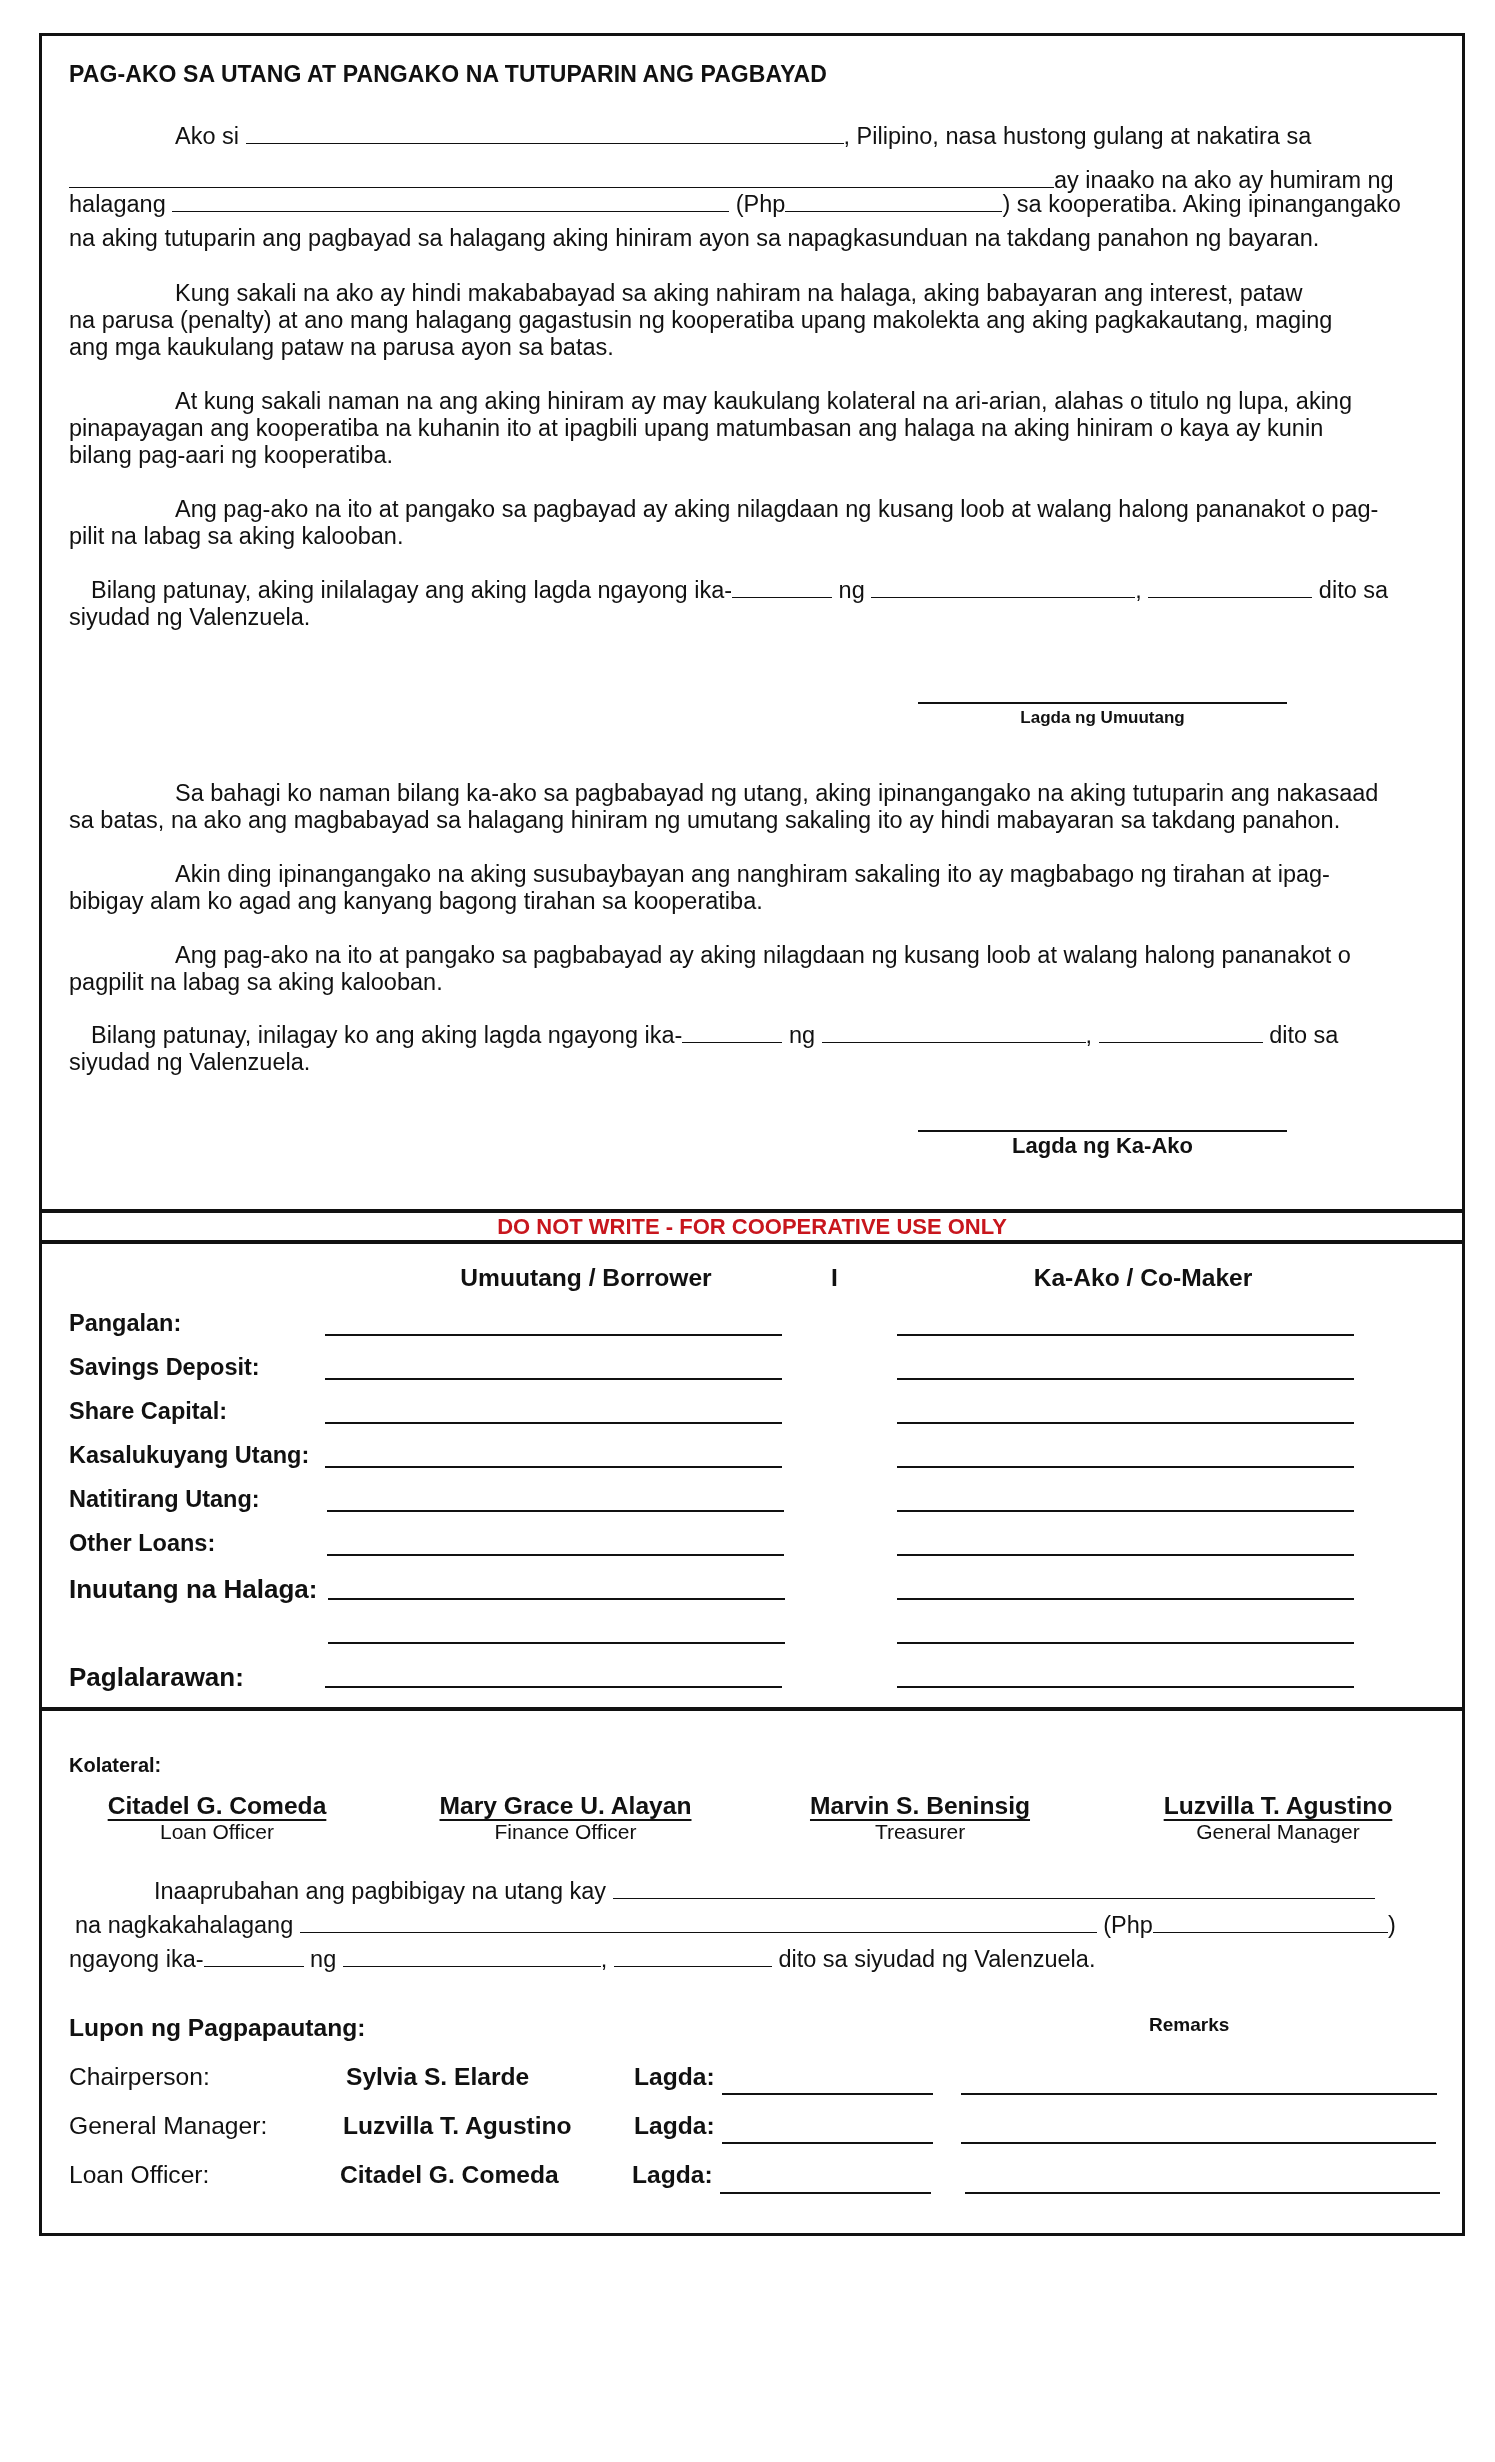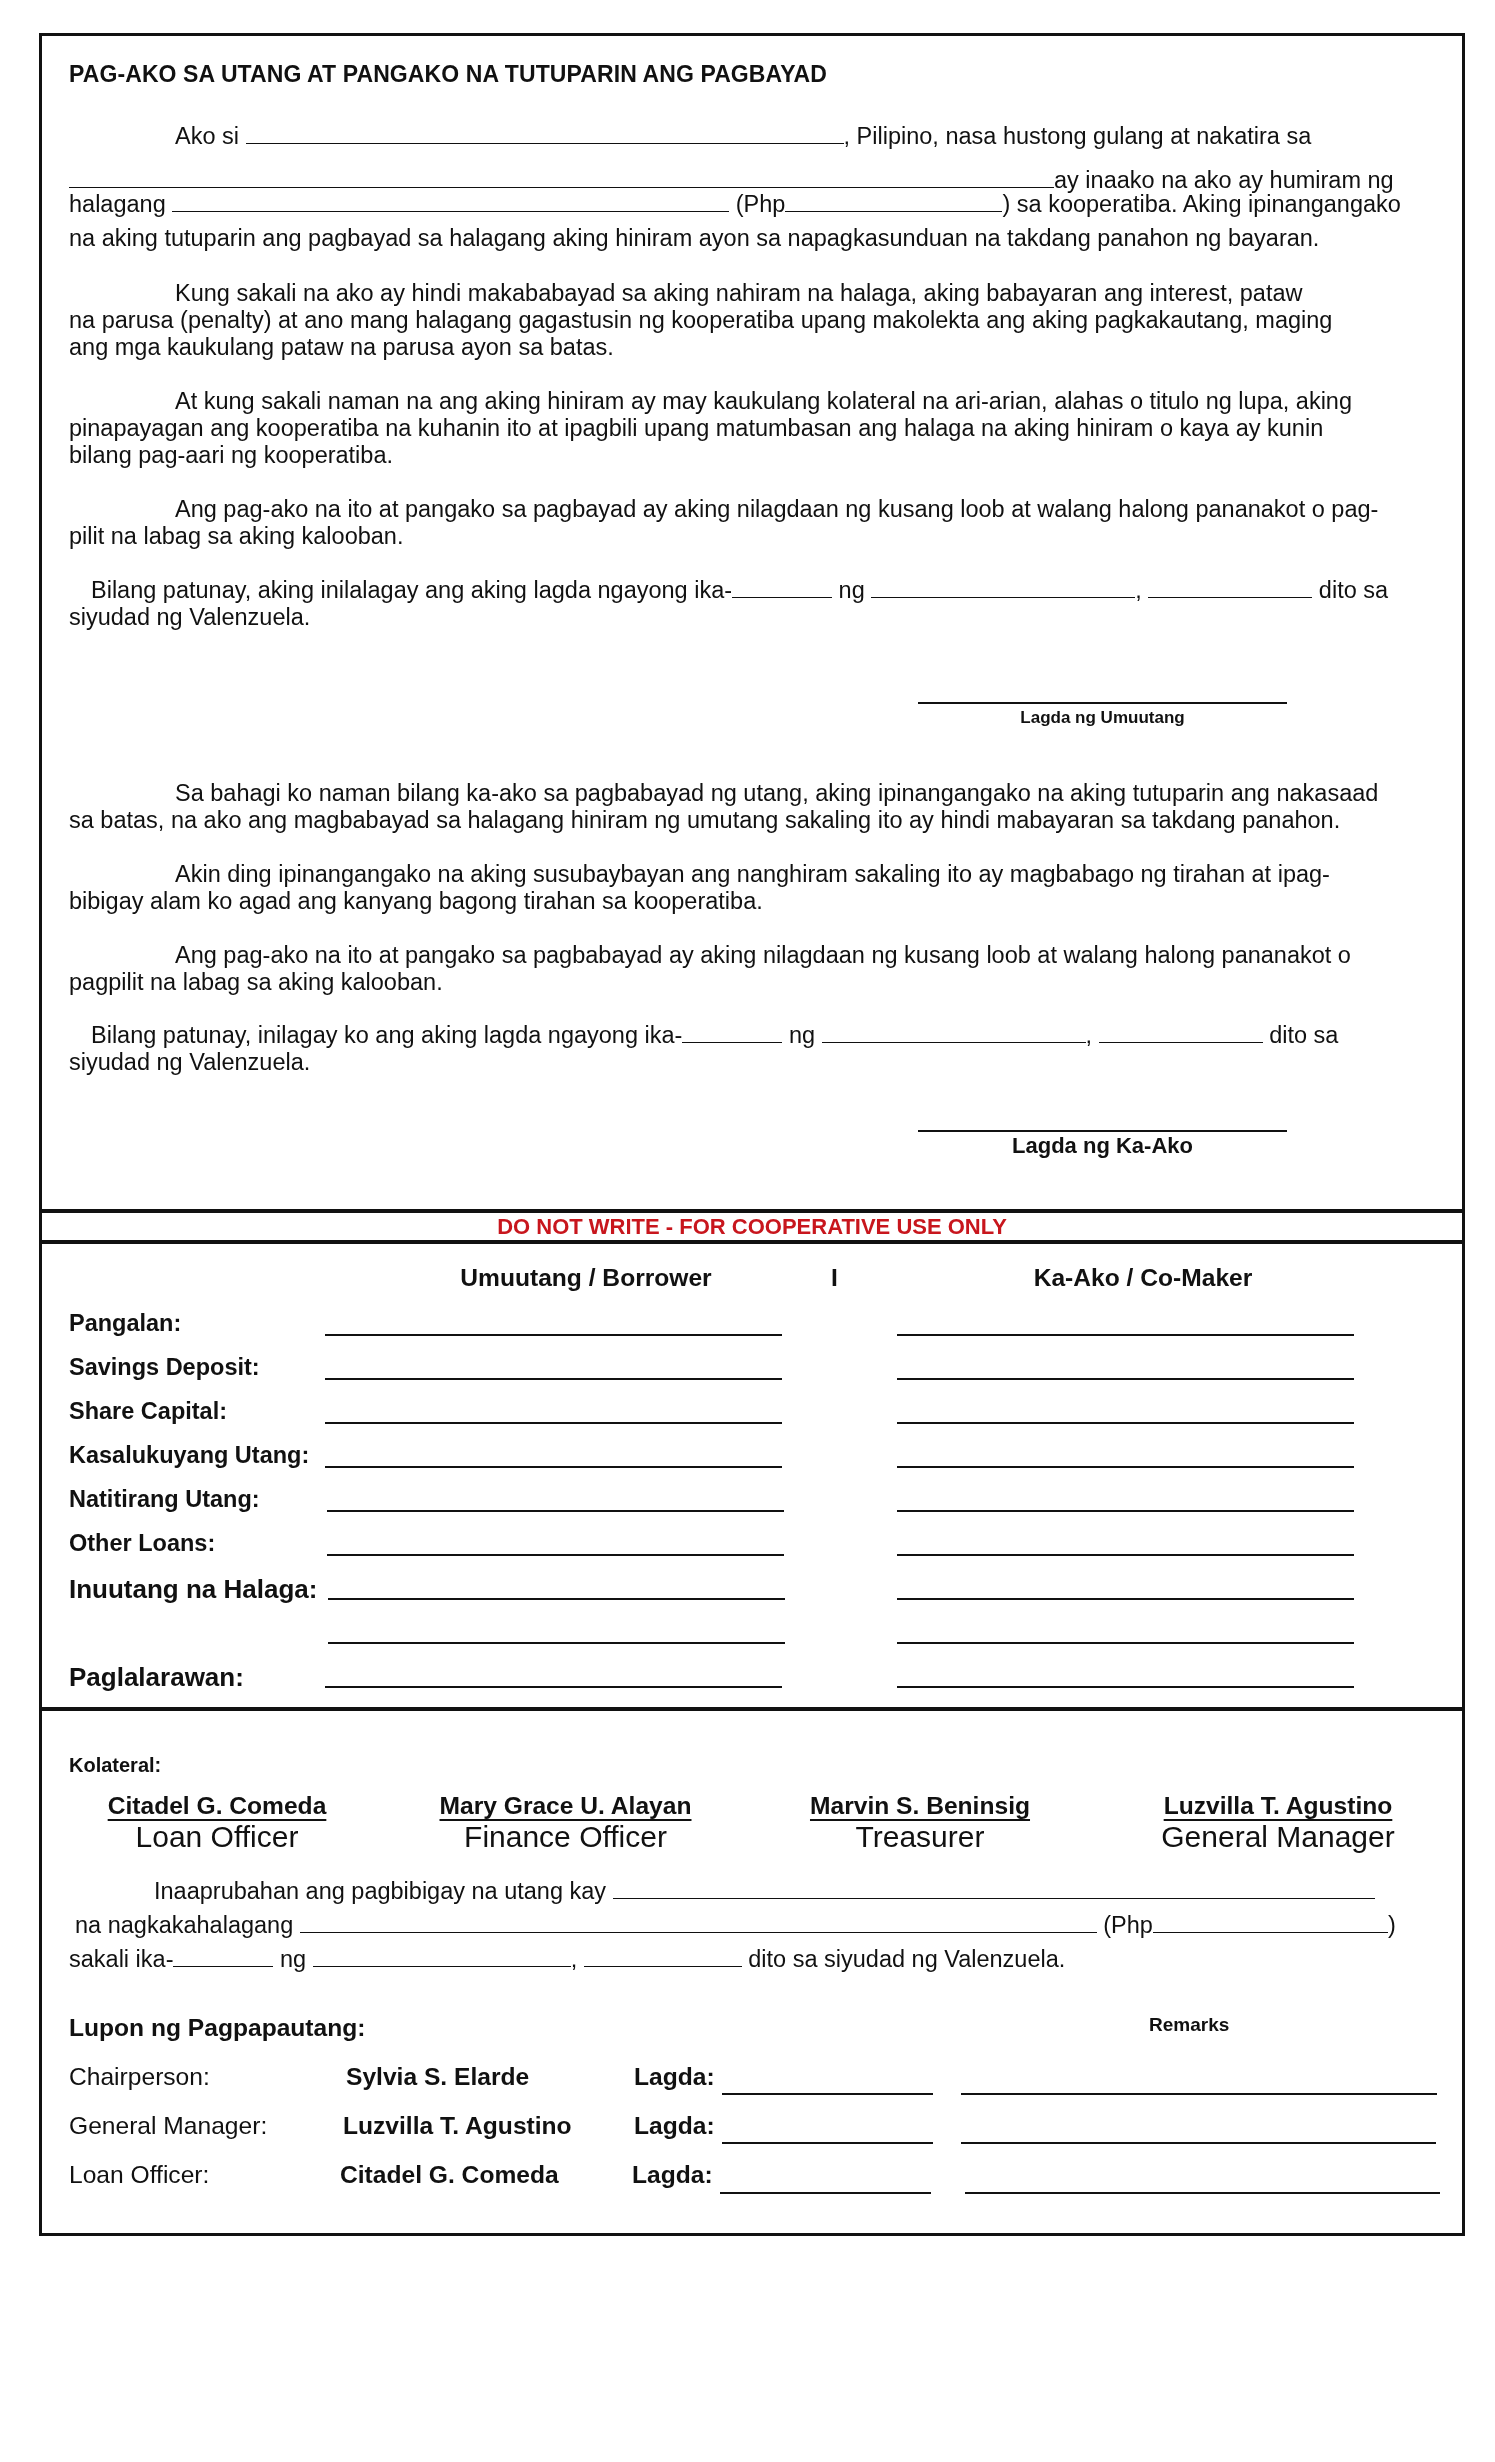--- a/index.html
+++ b/index.html
@@ -8,21 +8,21 @@
   .abs { position:absolute; white-space:nowrap; }
   .title { font-size:23px; font-weight:bold; letter-spacing:0.1px; }
   .t { font-size:23.5px; line-height:27px; }
   .b { font-weight:bold; }
   .blank { display:inline-block; border-bottom:1.8px solid #111; height:20px; vertical-align:baseline; }
   .hr { position:absolute; background:#111; }
   .red { color:#c8161d; font-weight:bold; font-size:22px; }
   .rowlabel { font-size:23.5px; font-weight:bold; }
   .line { position:absolute; height:1.8px; background:#111; }
   .sig-name { font-size:24.6px; font-weight:bold; text-decoration:underline; text-underline-offset:4.7px; text-decoration-thickness:1.8px; }
-  .sig-role { font-size:30px; }
+  .sig-role { font-size:21px; }
   .center { text-align:center; }
 </style>
 </head>
 <body>
 
 <div class="frame"></div>
 
 <div class="abs title" style="left:69px;top:61px;">PAG-AKO SA UTANG AT PANGAKO NA TUTUPARIN ANG PAGBAYAD</div>
 
 <div class="abs t" style="left:175px;top:123px;">
@@ -151,21 +151,21 @@
 <div class="abs t" style="left:154px;top:1878px;">
   <span>Inaaprubahan ang pagbibigay na utang kay</span>
   <span class="blank" style="width:762px;"></span>
 </div>
 <div class="abs t" style="left:75px;top:1912px;">
   <span>na nagkakahalagang</span>
   <span class="blank" style="width:797px;"></span>
   <span>(Php</span><span class="blank" style="width:235px;"></span><span>)</span>
 </div>
 <div class="abs t" style="left:69px;top:1946px;">
-  <span>sakali ika-</span><span class="blank" style="width:100px;"></span>
+  <span>ngayong ika-</span><span class="blank" style="width:100px;"></span>
   <span>ng</span>
   <span class="blank" style="width:258px;"></span><span>,</span>
   <span class="blank" style="width:158px;"></span>
   <span>dito sa siyudad ng Valenzuela.</span>
 </div>
 
 <div class="abs b" style="left:69px;top:2014px;font-size:24.6px;">Lupon ng Pagpapautang:</div>
 <div class="abs b" style="left:1149px;top:2014px;font-size:19px;">Remarks</div>
 
 <div class="abs" style="left:69px;top:2063px;font-size:24.6px;">Chairperson:</div>

